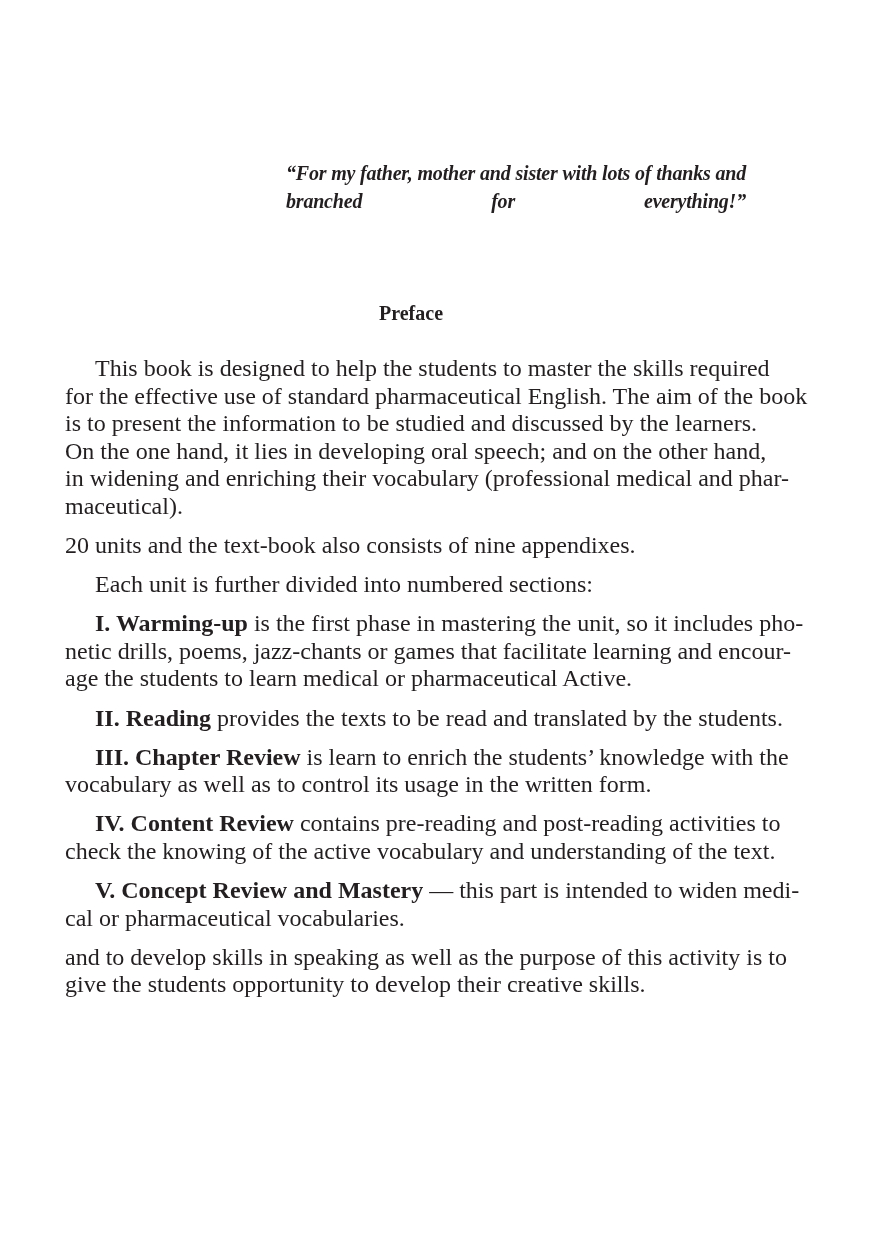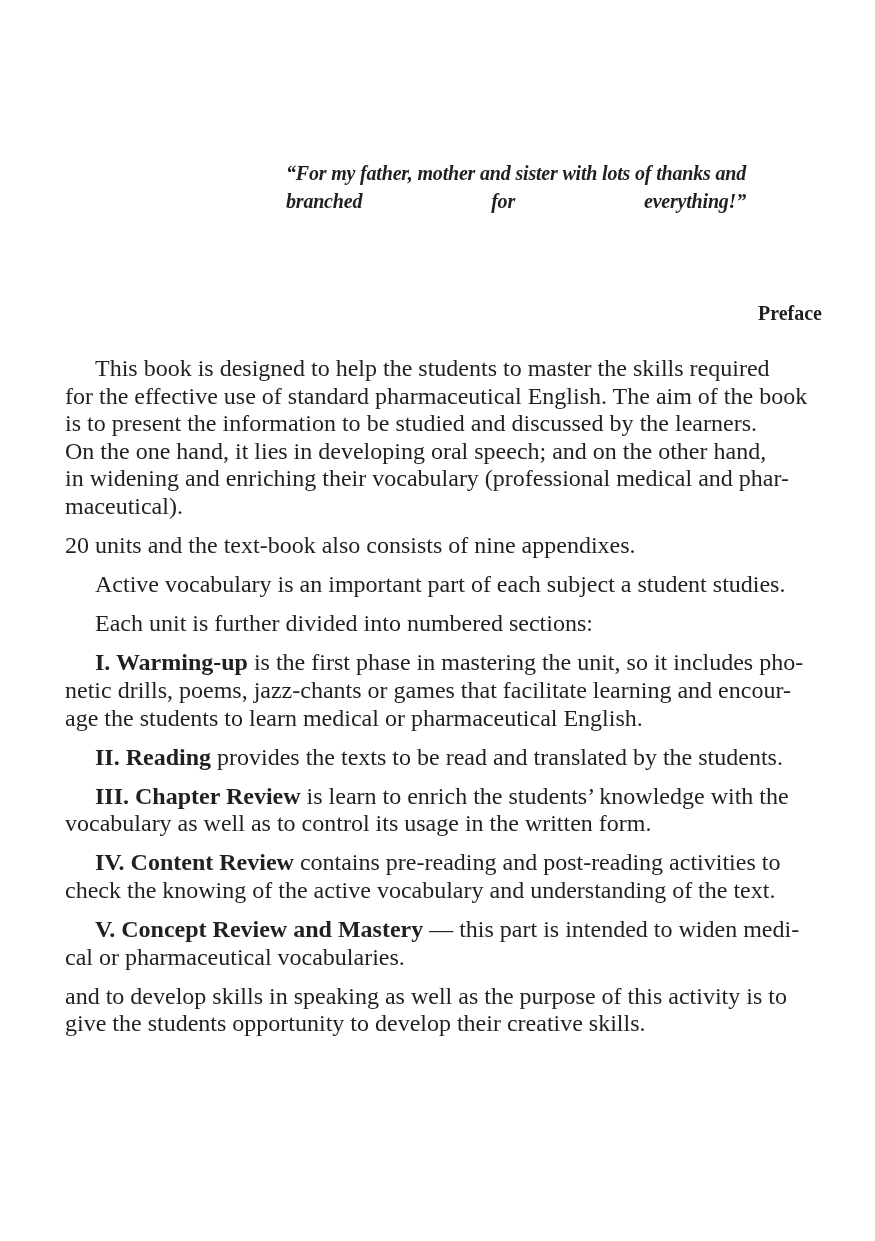--- a/index.html
+++ b/index.html
@@ -26,21 +26,21 @@
       font-size: 20px;
       line-height: 23px;
       letter-spacing: -0.2px;
     }
     .dedication .line { display: block; }
     .title {
       position: absolute;
       top: 300px;
       left: 0;
       width: 822px;
-      text-align: right;
+      text-align: center;
       font-weight: bold;
       font-size: 20px;
       line-height: 26px;
     }
     .body-text {
       position: absolute;
       top: 355px;
       left: 65px;
       width: 692px;
       font-size: 24px;
@@ -82,29 +82,26 @@
       <span class="line"><span>for the effective use of standard pharmaceutical English. The aim of the book</span></span>
       <span class="line"><span>is to present the information to be studied and discussed by the learners.</span></span>
       <span class="line"><span>On the one hand, it lies in developing oral speech; and on the other hand,</span></span>
       <span class="line"><span>in widening and enriching their vocabulary (professional medical and phar-</span></span>
       <span class="line last"><span>maceutical).</span></span>
     </div>
     <div class="para">
       <span class="line last"><span>20 units and the text-book also consists of nine appendixes.</span></span>
     </div>
     <div class="para">
-      <span class="line first last"><span>Active vocabulary is an important part of each subject a student studies.</span></span>
-    </div>
-    <div class="para">
       <span class="line first last"><span>Each unit is further divided into numbered sections:</span></span>
     </div>
     <div class="para">
       <span class="line first"><span class="lead">I. Warming-up</span><span> is the first phase in mastering the unit, so it includes pho-</span></span>
       <span class="line"><span>netic drills, poems, jazz-chants or games that facilitate learning and encour-</span></span>
-      <span class="line last"><span>age the students to learn medical or pharmaceutical English.</span></span>
+      <span class="line last"><span>age the students to learn medical or pharmaceutical Active.</span></span>
     </div>
     <div class="para">
       <span class="line first last"><span class="lead">II. Reading</span><span> provides the texts to be read and translated by the students.</span></span>
     </div>
     <div class="para">
       <span class="line first"><span class="lead">III. Chapter Review</span><span> is learn to enrich the students’ knowledge with the</span></span>
       <span class="line last"><span>vocabulary as well as to control its usage in the written form.</span></span>
     </div>
     <div class="para">
       <span class="line first"><span class="lead">IV. Content Review</span><span> contains pre-reading and post-reading activities to</span></span>

